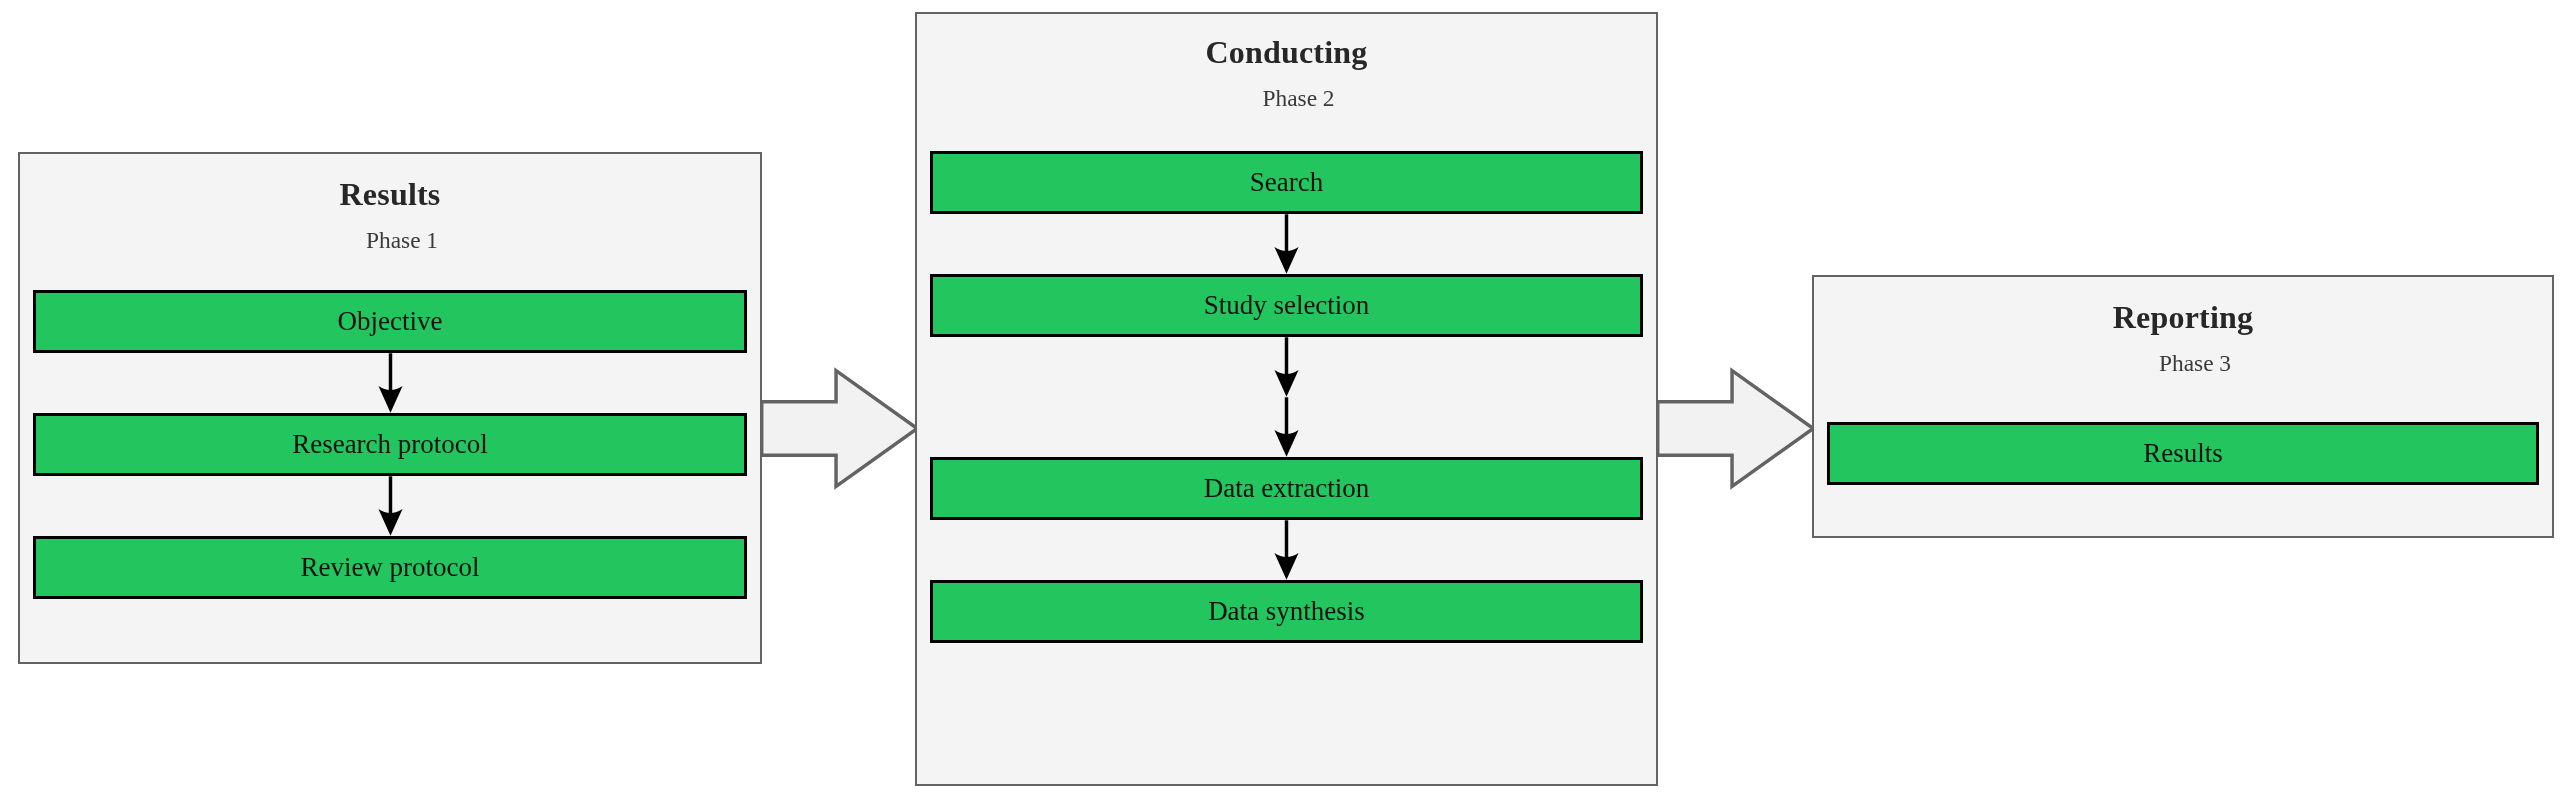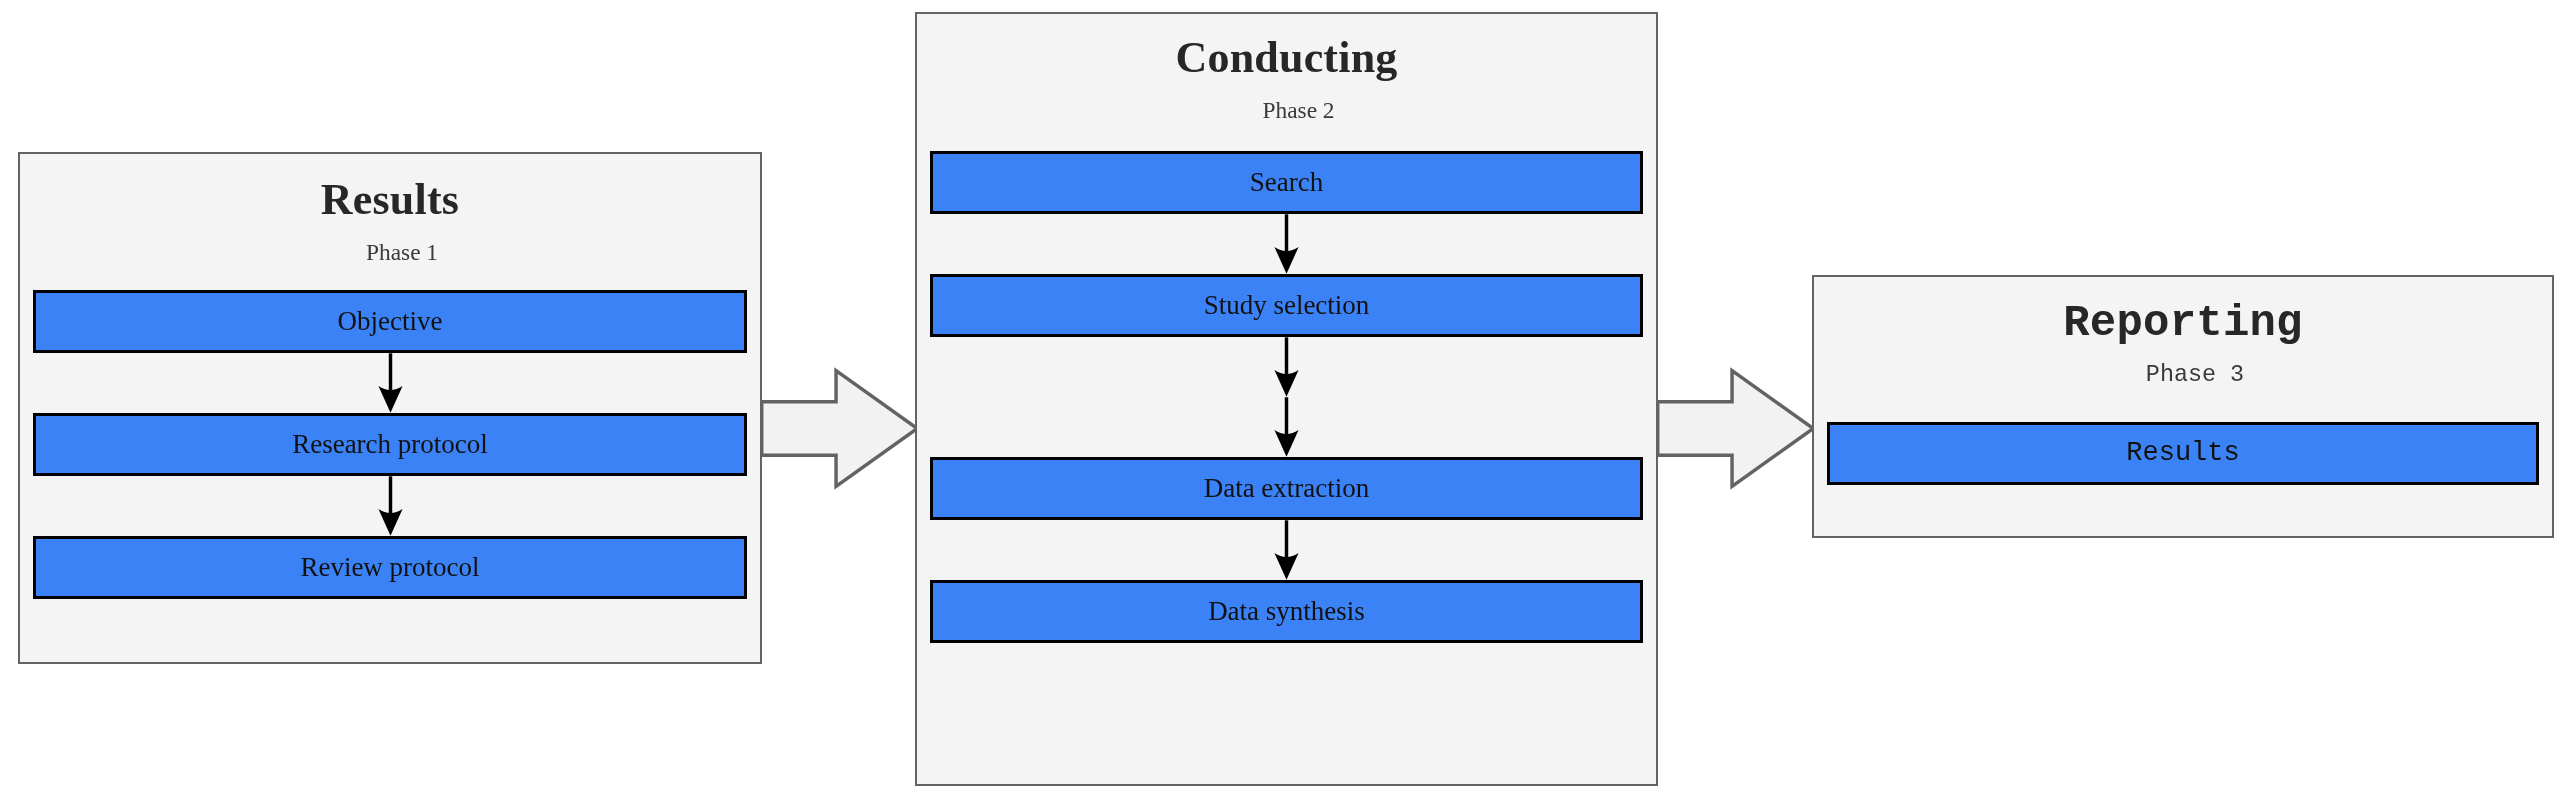--- a/index.html
+++ b/index.html
@@ -20,26 +20,26 @@
 
   
   .phase-panel {
     position: absolute;
     background: #f4f4f4;
     border: 2.6px solid #636363;
     box-sizing: border-box;
   }
   #panel-planning  { left: 18px;   top: 152px; width: 744px; height: 512px; }
   #panel-conducting{ left: 915px; top: 12px;  width: 743px; height: 774px; }
-  #panel-reporting { left: 1812px; top: 275px; width: 742px; height: 263px; font-family: Liberation Mono, monospace; }
+  #panel-reporting { left: 1812px; top: 275px; width: 742px; height: 263px; }
 
   .phase-title {
     text-align: center;
     font-weight: bold;
-    font-size: 44px;
+    font-size: 32px;
     line-height: 1;
     color: #272727;
     letter-spacing: 0.2px;
   }
   .phase-subtitle {
     text-align: center;
     font-size: 23.4px;
     line-height: 1;
     color: #3a3a3a;
   }
@@ -54,21 +54,21 @@
     left: 13px;
     right: 13px;
   }
   #panel-planning   .steps { top: 136px; }
   #panel-conducting .steps { top: 137px; }
   #panel-reporting  .steps { top: 145px; }
 
   .step-box {
     position: relative;
     height: 63px;
-    background: #3b82f6;
+    background: #22c55e;
     border: 3.5px solid #000000;
     box-sizing: border-box;
     display: flex;
     align-items: center;
     justify-content: center;
   }
   .step-label {
     font-size: 27px;
     line-height: 1;
     color: #111111;

